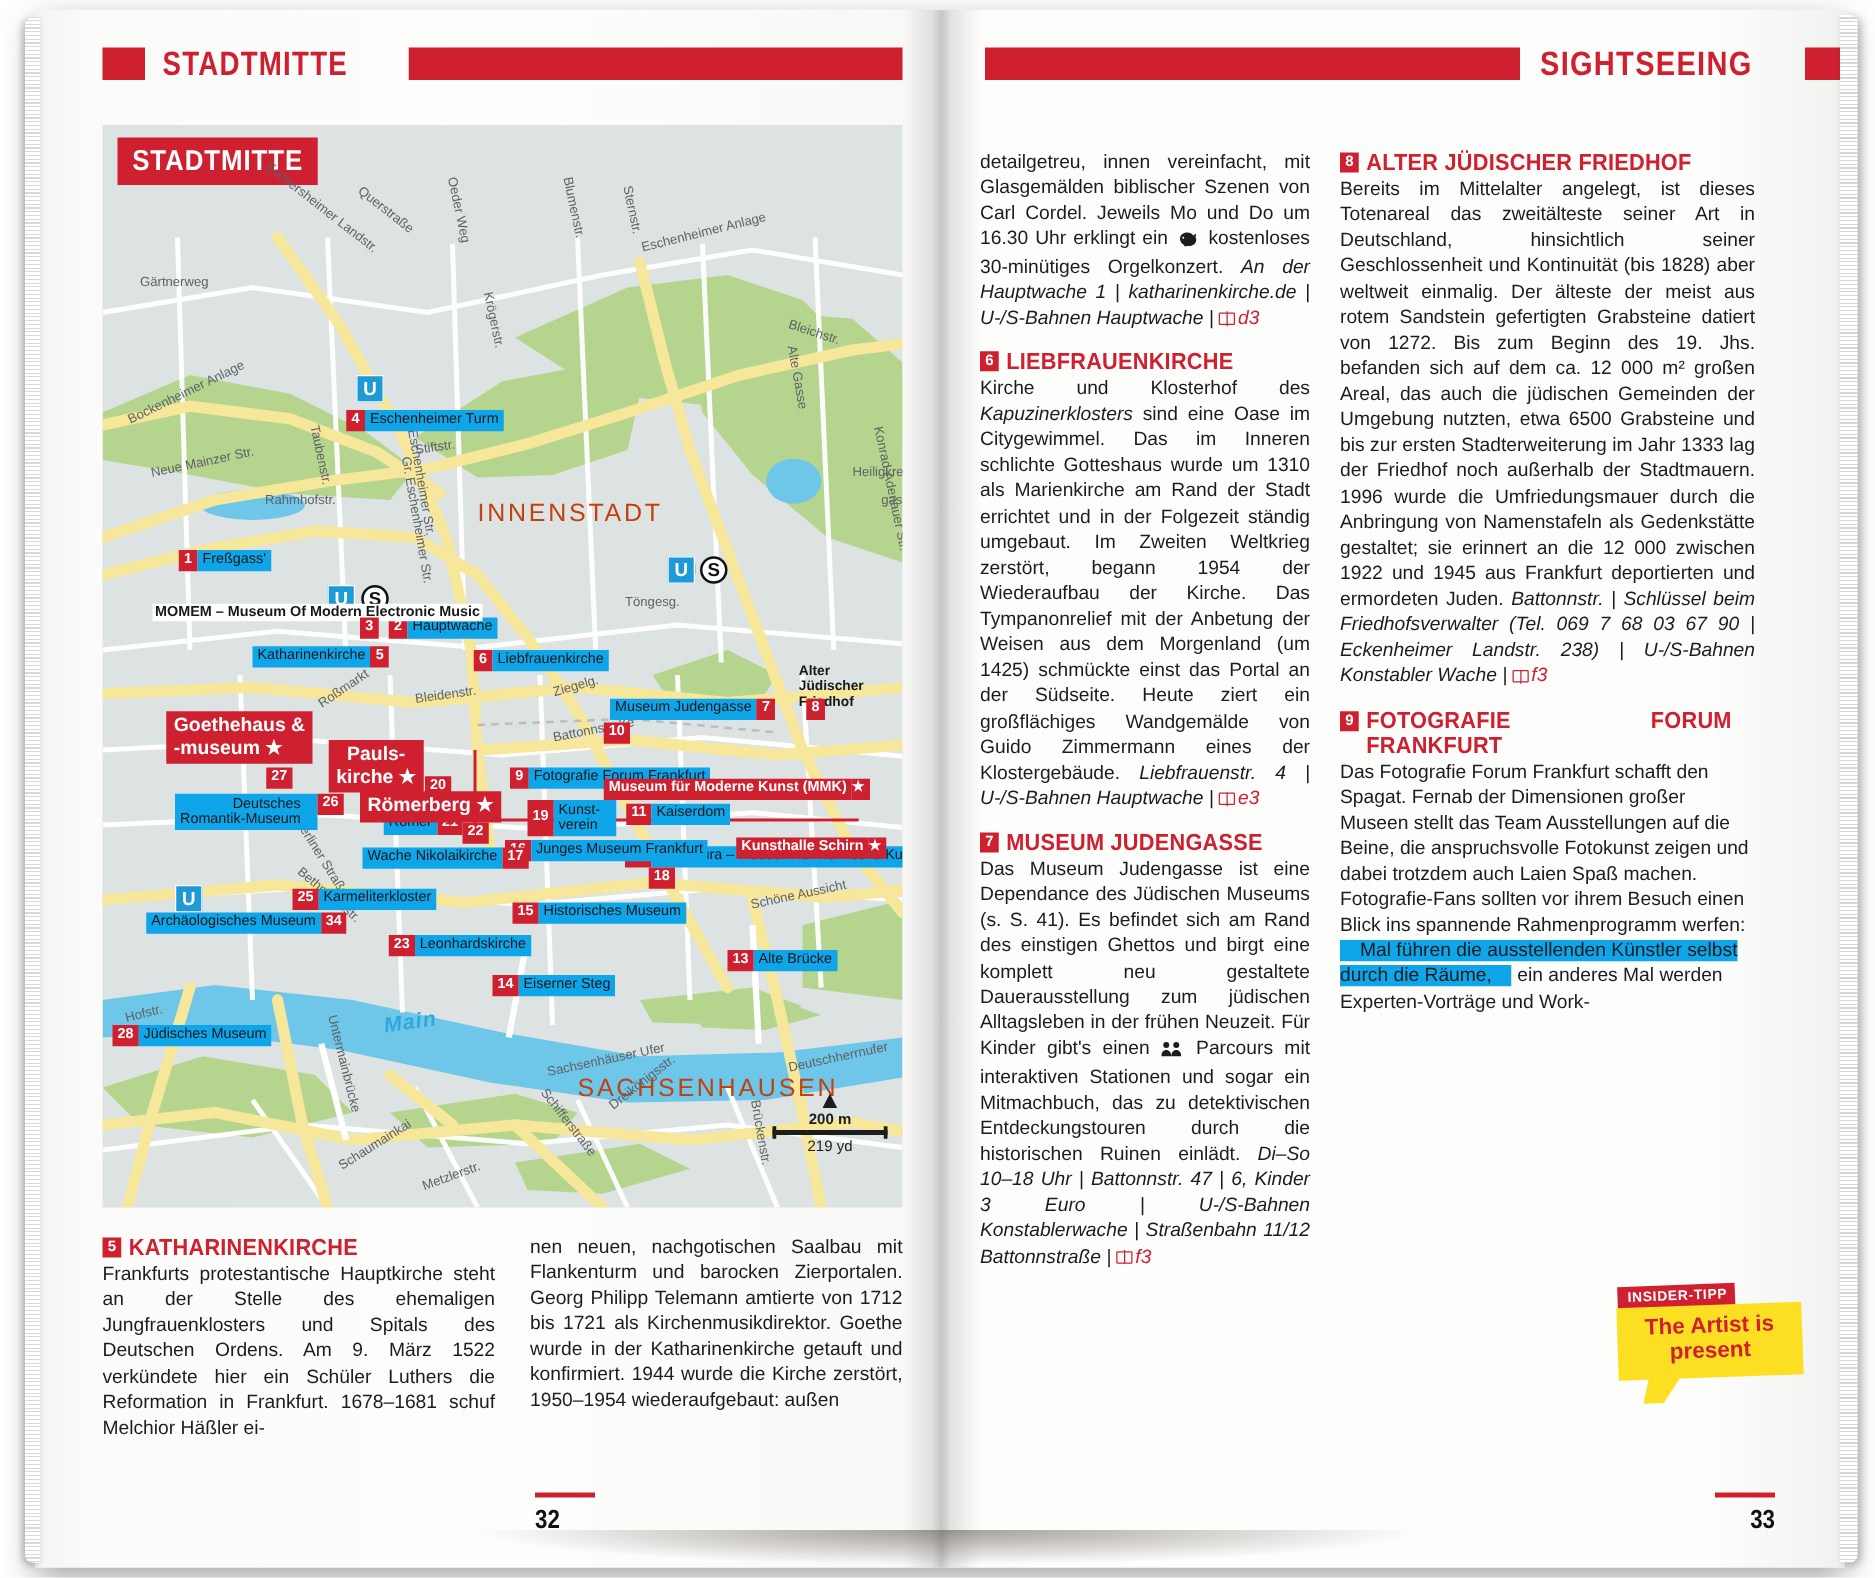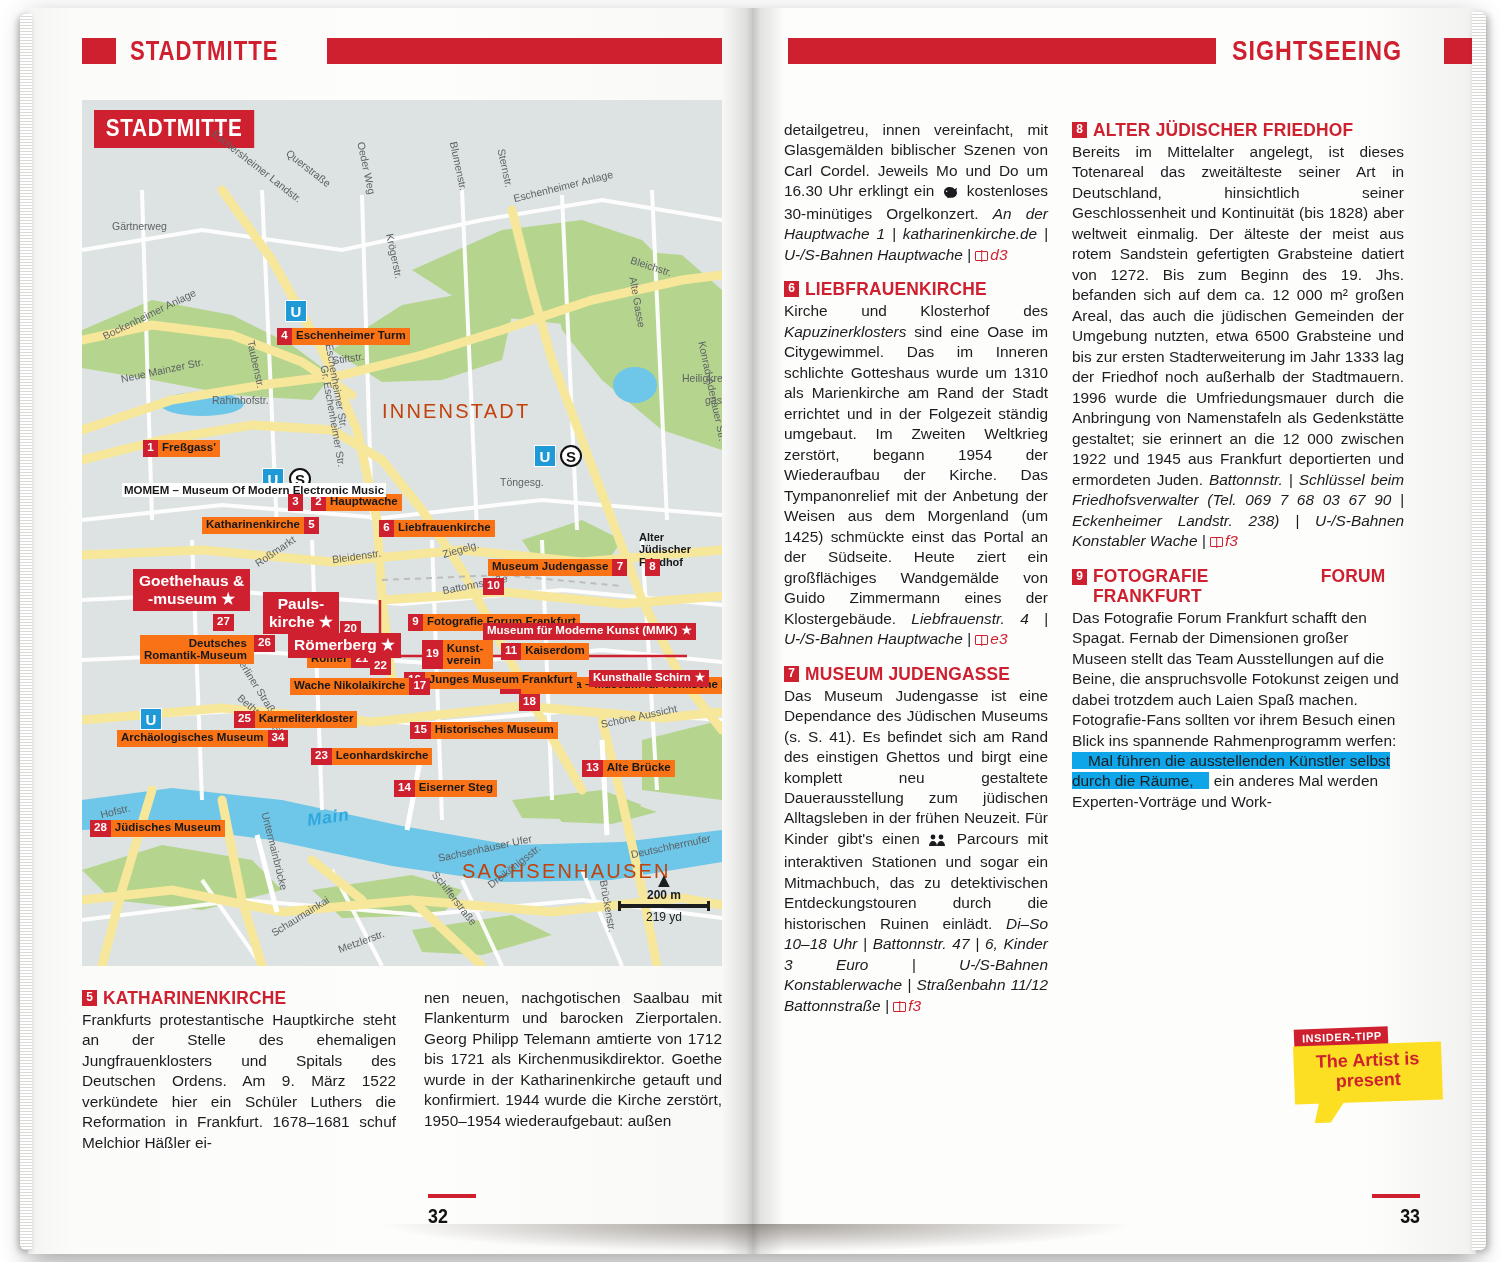--- a/index.html
+++ b/index.html
@@ -94,21 +94,21 @@
     white-space: nowrap;
     line-height: 1;
   }
   .mk .num {
     background: #cf2030; color: #fff; font-weight: 700;
     font-size: 11.5px; padding: 2px 4px 3px 4px;
     display: inline-flex; align-items: center; justify-content: center;
     min-width: 15px;
   }
   .mk .txt {
-    background: #f97316; color: #17181a; font-weight: 700;
+    background: #0ea5e9; color: #17181a; font-weight: 400;
     padding: 2px 4px 3px 4px;
     display: inline-flex; align-items: center;
   }
   .mk.rev .txt { order: 0; }
   .mk.rev .num { order: 1; }
   .mk.red .txt { background: #cf2030; color: #fff; font-weight: 700; margin-top: 25px; }
 
   .labelbox {
     position: absolute;
     background: #cf2030; color: #fff; font-weight: 700;
@@ -542,21 +542,21 @@
       <div class="mk" style="left:152px; top:611px;">
         <span class="num">25</span>
         <span class="txt">Karmeliterkloster</span>
       </div>
 
       <div class="mk rev" style="left:58px; top:535px;">
         <span class="txt" style="white-space:normal; width:114px; text-align:right; line-height:1.05;">Deutsches<br>Romantik-Museum</span>
         <span class="num" style="align-self:flex-start;">26</span>
       </div>
 
-      <div class="labelbox lb2" style="left:51px; top:469px; text-align:center;">
+      <div class="labelbox lb2" style="left:51px; top:469px; ">
         Goethehaus &amp;<br>-museum <span>★</span>
       </div>
       <div class="mk" style="left:131px; top:514px;">
         <span class="num">27</span>
       </div>
 
       <div class="mk" style="left:8px; top:720px;">
         <span class="num">28</span>
         <span class="txt">Jüdisches Museum</span>
       </div>

